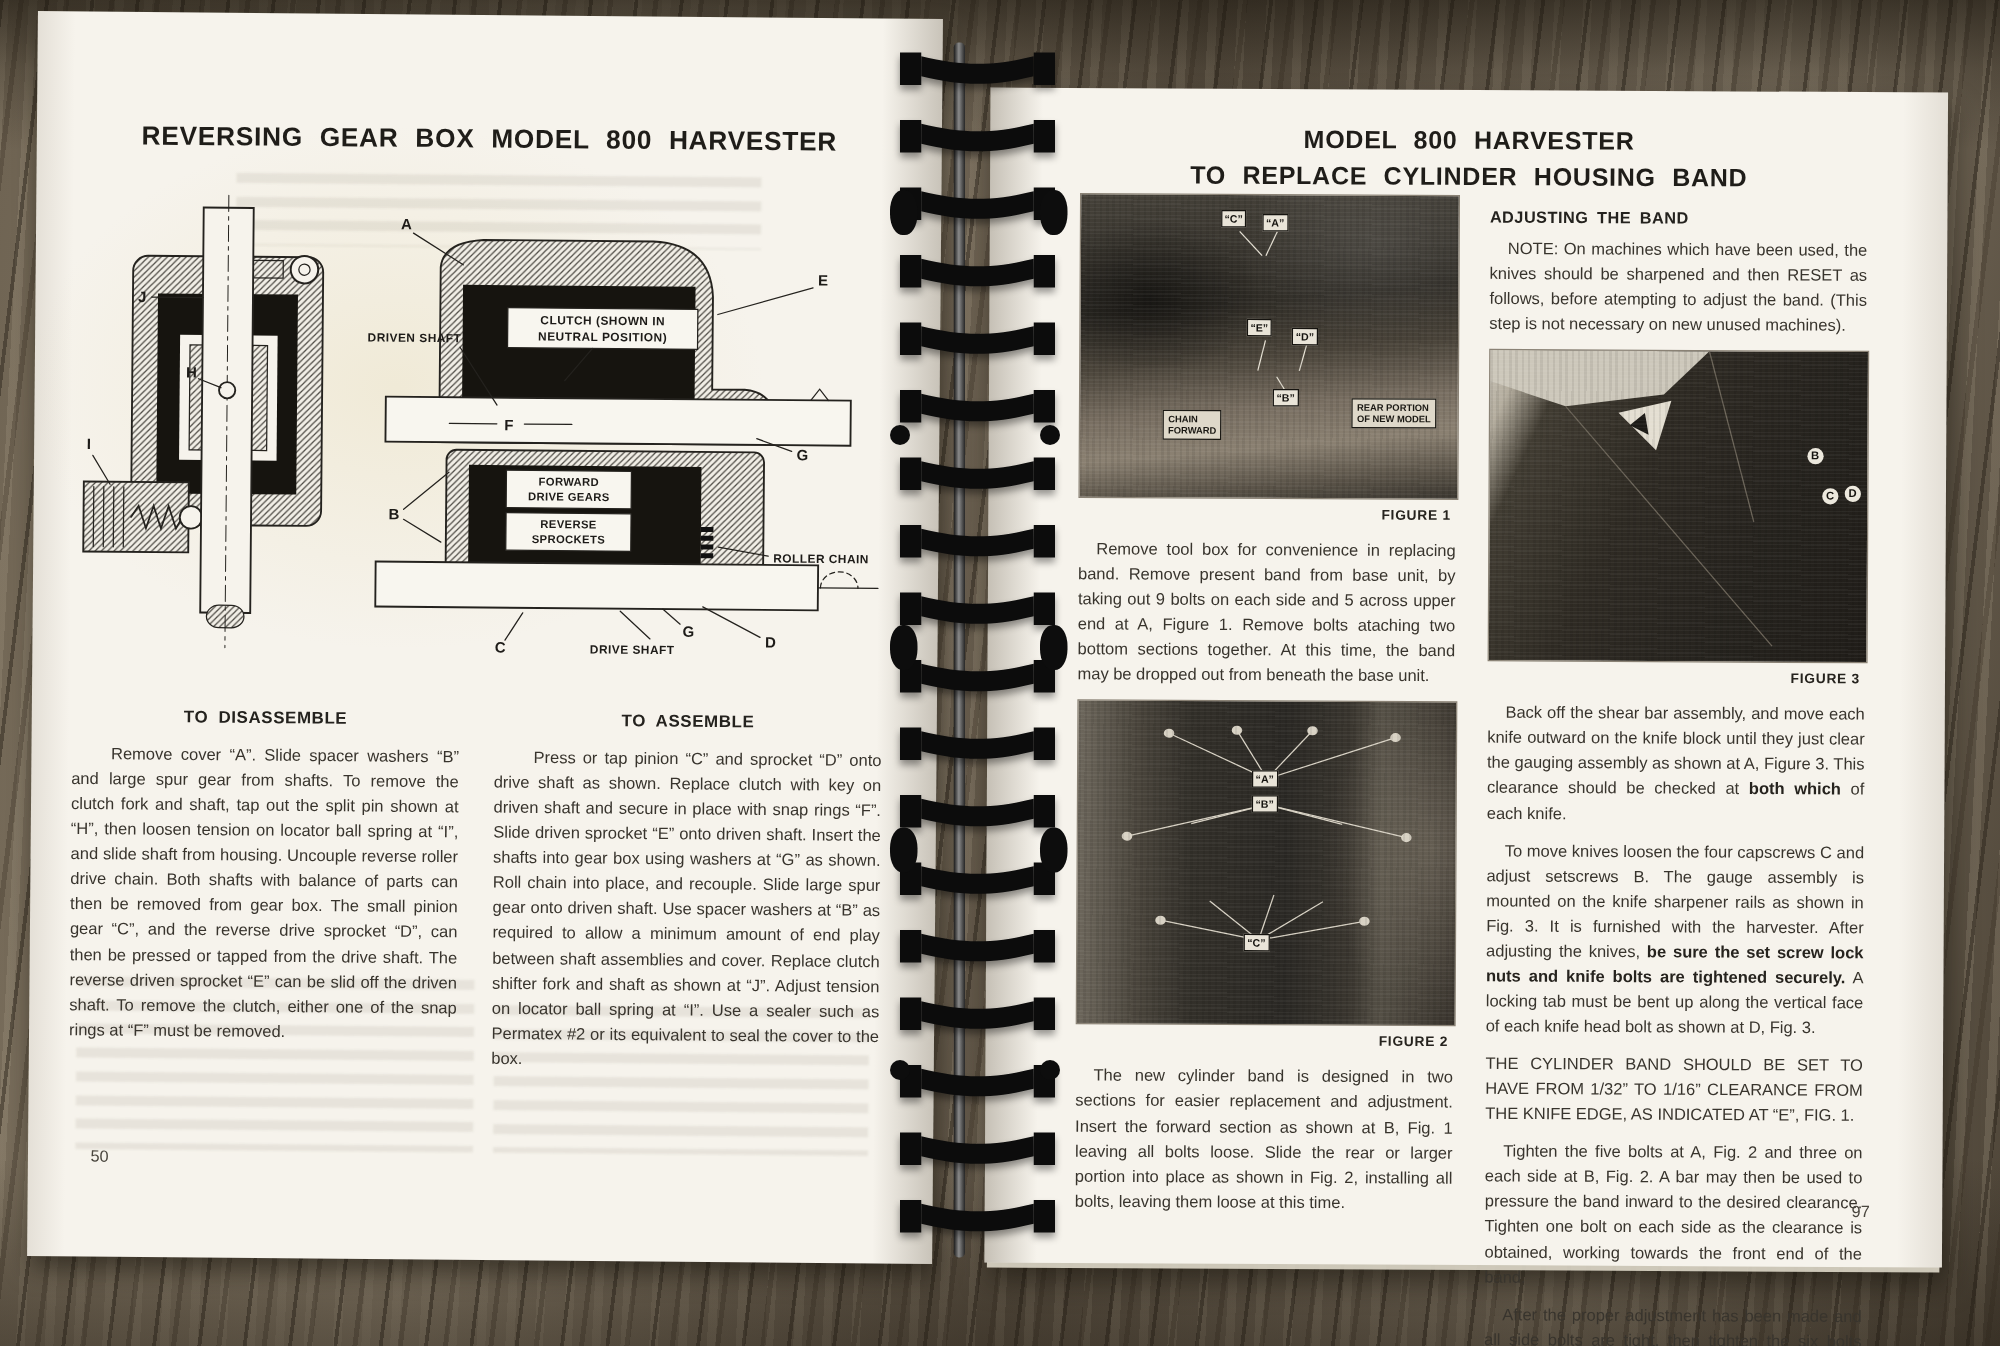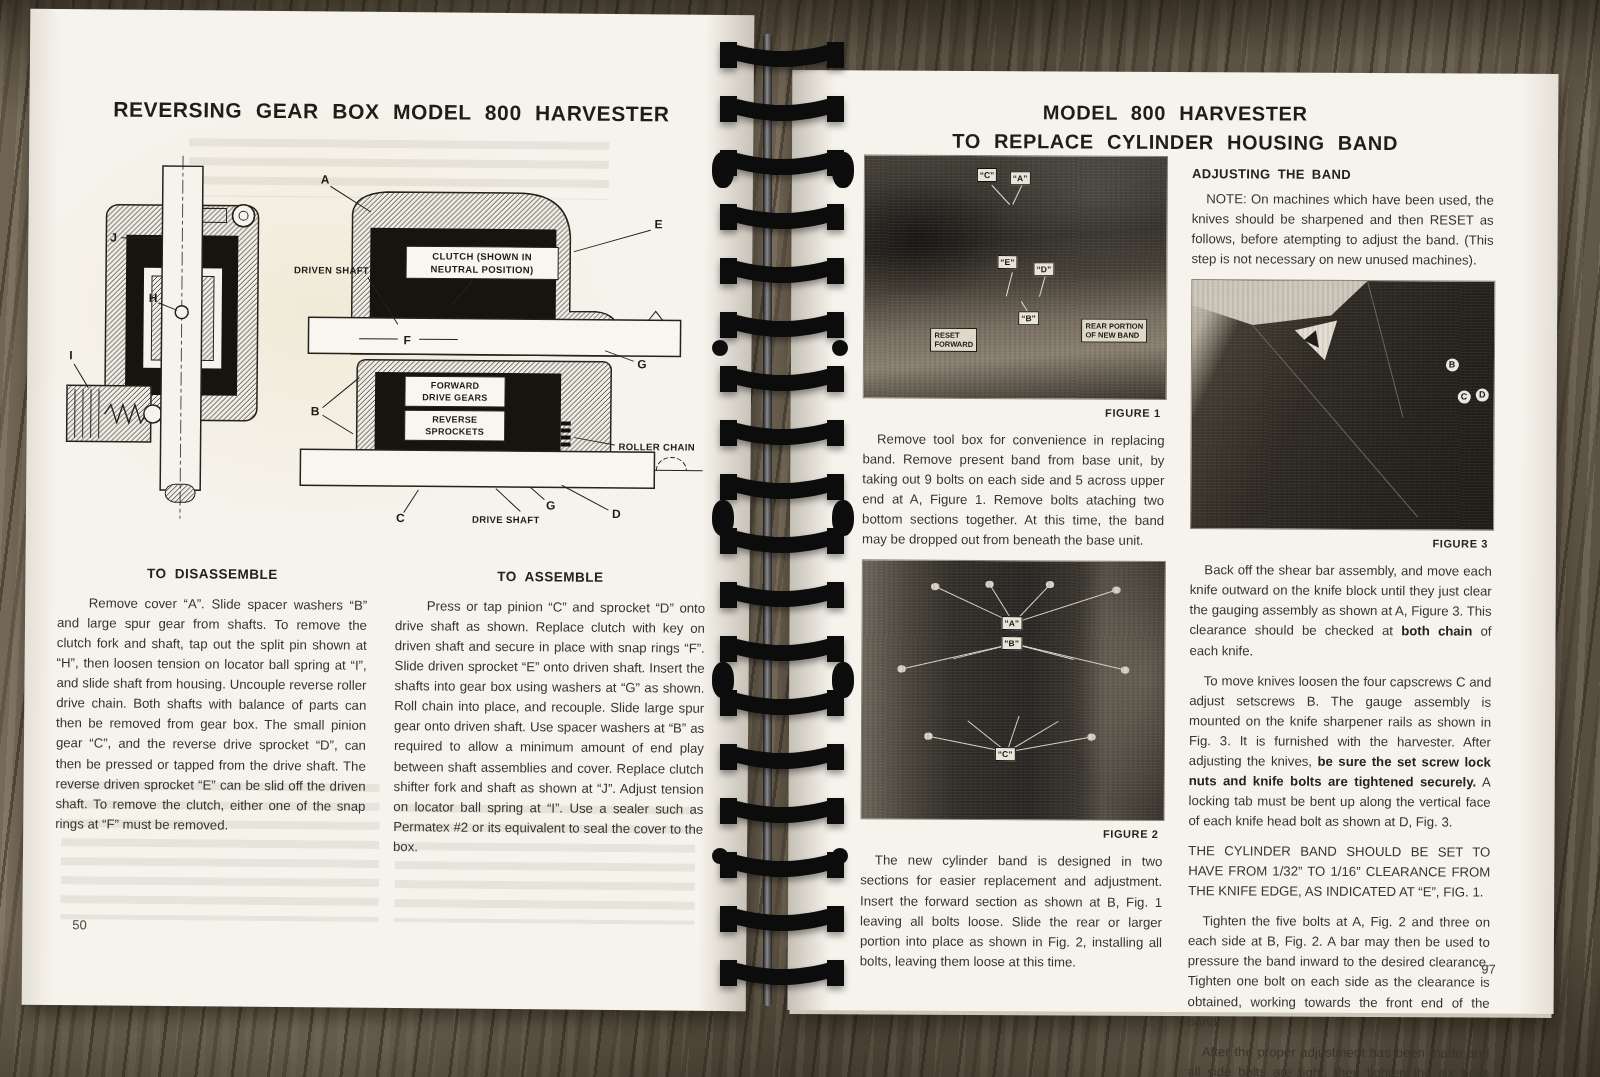--- a/index.html
+++ b/index.html
@@ -212,26 +212,26 @@
             <path d="M60,49 L58,58" vector-effect="non-scaling-stroke"></path>
             <path d="M55,66 L52,60" vector-effect="non-scaling-stroke"></path>
           </g>
         </svg>
         <div class="chip" style="left:37%;top:5%;">“C”</div>
         <div class="chip" style="left:48%;top:6%;">“A”</div>
         <div class="chip" style="left:44%;top:41%;">“E”</div>
         <div class="chip" style="left:56%;top:44%;">“D”</div>
         <div class="chip" style="left:51%;top:64%;">“B”</div>
         <div class="tag" style="left:22%;top:71%;">
-          <div>RESET</div>
+          <div>CHAIN</div>
           <div>FORWARD</div>
         </div>
         <div class="tag" style="left:72%;top:67%;">
           <div>REAR PORTION</div>
-          <div>OF NEW BAND</div>
+          <div>OF NEW MODEL</div>
         </div>
       </div>
       <div class="caption">FIGURE 1</div>
 
       <div class="body-text" style="margin-top:12px;">
           <p class="ind-s">Remove tool box for convenience in replacing band. Remove present band from base unit, by taking out 9 bolts on each side and 5 across upper end at A, Figure 1. Remove bolts ataching two bottom sections together. At this time, the band may be dropped out from beneath the base unit.</p>
         </div>
 
       <div class="photo fig2" style="margin-top:8px;">
         <svg class="ovl" viewBox="0 0 100 100" preserveAspectRatio="none">
@@ -288,21 +288,21 @@
             <path d="M58,0 L70,55" vector-effect="non-scaling-stroke"></path>
           </g>
         </svg>
         <div class="circ" style="left:84%;top:31%;">B</div>
         <div class="circ" style="left:88%;top:44%;">C</div>
         <div class="circ" style="left:94%;top:43%;">D</div>
       </div>
       <div class="caption">FIGURE 3</div>
 
       <div class="body-text" style="margin-top:12px;">
-        <p class="ind-s"><span>Back off the shear bar assembly, and move each knife outward on the knife block until they just clear the gauging assembly as shown at A, Figure 3. This clearance should be checked at </span><span class="b">both chain</span><span> of each knife.</span></p>
+        <p class="ind-s"><span>Back off the shear bar assembly, and move each knife outward on the knife block until they just clear the gauging assembly as shown at A, Figure 3. This clearance should be checked at </span><span class="b">both which</span><span> of each knife.</span></p>
         <p class="ind-s"><span>To move knives loosen the four capscrews C and adjust setscrews B. The gauge assembly is mounted on the knife sharpener rails as shown in Fig. 3. It is furnished with the harvester. After adjusting the knives, </span><span class="b">be sure the set screw lock nuts and knife bolts are tightened securely.</span><span> A locking tab must be bent up along the vertical face of each knife head bolt as shown at D, Fig. 3.</span></p>
         <p>THE CYLINDER BAND SHOULD BE SET TO HAVE FROM 1/32” TO 1/16” CLEARANCE FROM THE KNIFE EDGE, AS INDICATED AT “E”, FIG. 1.</p>
         <p class="ind-s">Tighten the five bolts at A, Fig. 2 and three on each side at B, Fig. 2. A bar may then be used to pressure the band inward to the desired clearance. Tighten one bolt on each side as the clearance is obtained, working towards the front end of the band.</p>
         <p class="ind-s">After the proper adjustment has been made and all side bolts are tight, then tighten the six bolts shown at C, Fig. 2 securely. This completes the band installation.</p>
       </div>
     </div>
 
     <div class="pnum" style="right:58px;top:888px;">97</div>
   </div>
 

